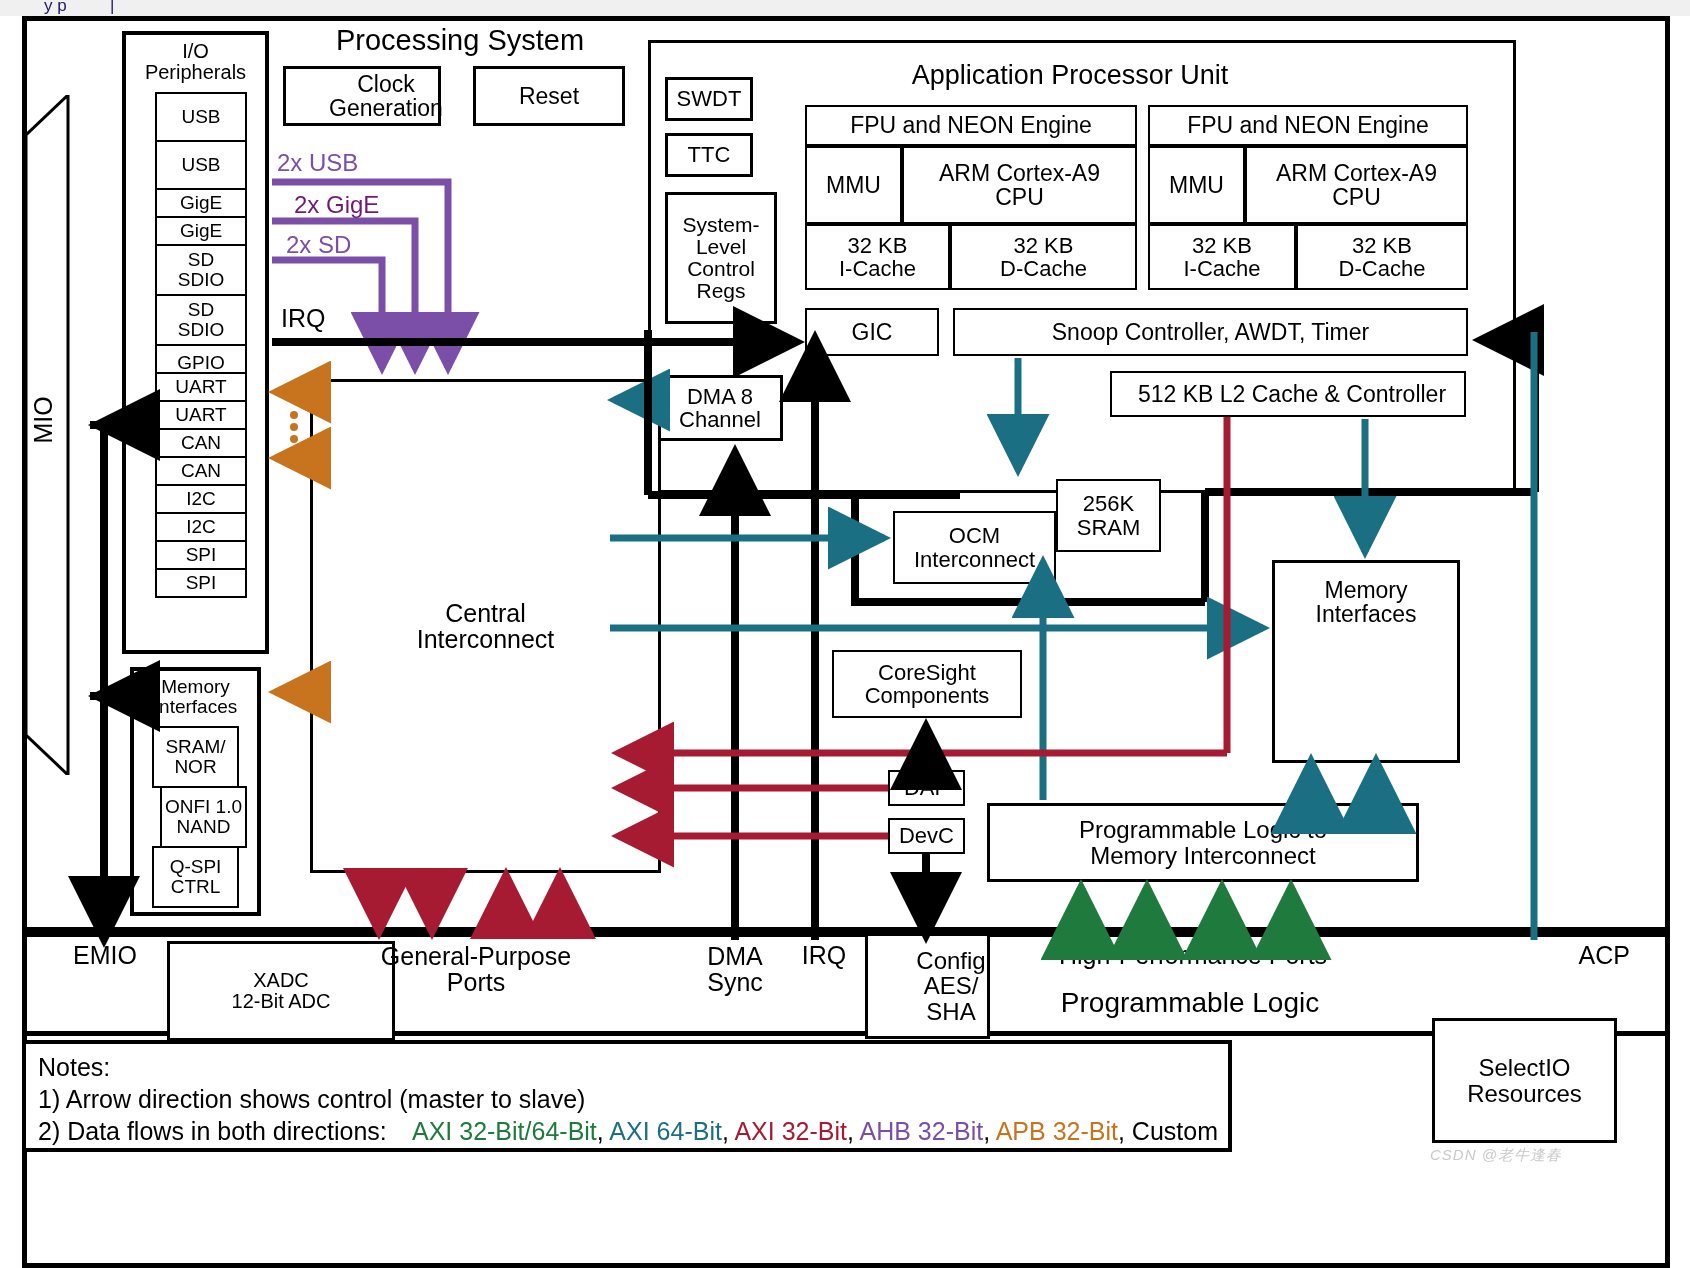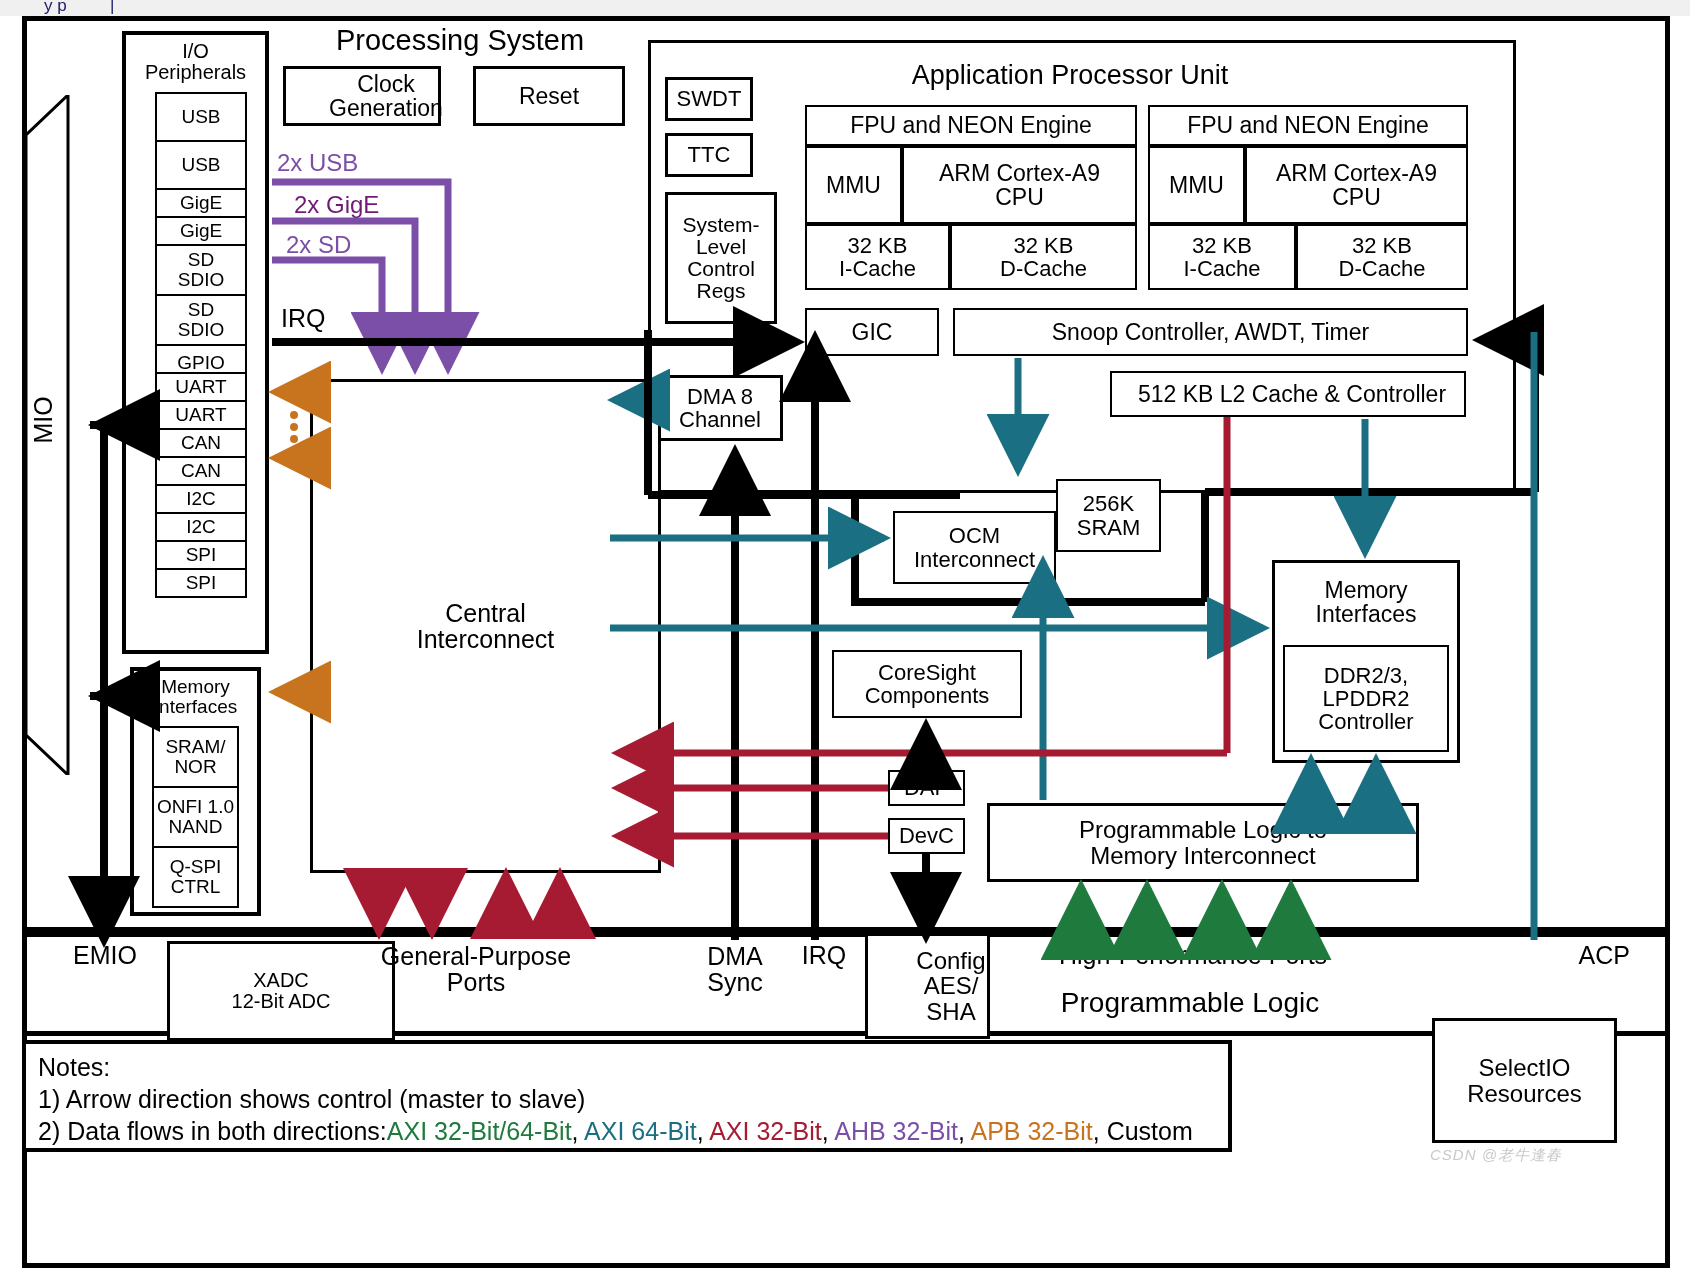--- a/index.html
+++ b/index.html
@@ -59,21 +59,21 @@
       <div class="box thin" style="left: 0px; top: 448px; width: 92px; height: 30px; font-size: 19px; white-space: pre-line; border-width: 2px;">SPI</div>
       <div class="box thin" style="left: 0px; top: 476px; width: 92px; height: 30px; font-size: 19px; white-space: pre-line; border-width: 2px;">SPI</div>
     </div>
 
   <div class="abs" style="left:130px;top:667px;width:131px;height:249px;border:4px solid #000;background:#fff;"></div>
   <div class="lbl" style="left:132px;top:671px;width:127px;height:52px;font-size:19px;">Memory
 Interfaces</div>
   <div class="abs" id="memitems" style="left:152px;top:726px;width:87px;height:186px;">
       <div class="box thin" style="left: 0px; top: 0px; width: 87px; height: 62px; font-size: 19px; white-space: pre-line; border-width: 2px;">SRAM/
 NOR</div>
-      <div class="box thin" style="left: 0px; top: 60px; width: 87px; height: 62px; font-size: 19px; white-space: pre-line; border-width: 2px;">ONFI 1.0
+      <div class="box thin" style="left: 8px; top: 60px; width: 87px; height: 62px; font-size: 19px; white-space: pre-line; border-width: 2px;">ONFI 1.0
 NAND</div>
       <div class="box thin" style="left: 0px; top: 120px; width: 87px; height: 62px; font-size: 19px; white-space: pre-line; border-width: 2px;">Q-SPI
 CTRL</div>
     </div>
 
   <div class="box" style="left:283px;top:66px;width:158px;height:60px;font-size:23px;white-space:pre-line;padding-left:48px;">Clock
 Generation</div>
   <div class="box" style="left:473px;top:66px;width:152px;height:60px;font-size:23px;">Reset</div>
 
   <div class="box" style="left:665px;top:77px;width:88px;height:44px;font-size:22px;">SWDT</div>
@@ -123,23 +123,20 @@
 SRAM</div>
 
   <div class="box thin" style="left:832px;top:650px;width:190px;height:68px;font-size:22px;white-space:pre-line;">CoreSight
 Components</div>
   <div class="box thin" style="left:888px;top:770px;width:77px;height:36px;font-size:22px;">DAP</div>
   <div class="box thin" style="left:888px;top:818px;width:77px;height:36px;font-size:22px;">DevC</div>
 
   <div class="abs" style="left:1272px;top:560px;width:188px;height:203px;border:3px solid #000;background:#fff;"></div>
   <div class="lbl" style="left:1274px;top:572px;width:184px;height:60px;font-size:23px;white-space:pre-line;">Memory
 Interfaces</div>
-  <div class="box thin" style="left:1283px;top:645px;width:166px;height:107px;font-size:22px;white-space:pre-line;">DDR2/3,
-LPDDR2
-Controller</div>
 
   <div class="box" style="left:987px;top:803px;width:432px;height:79px;font-size:24px;white-space:pre-line;">Programmable Logic to
 Memory Interconnect</div>
 
   <div class="abs" style="left:22px;top:932px;width:1648px;height:104px;border:5px solid #000;background:#fff;"></div>
   <div class="abs" style="left:22px;top:1036px;width:1648px;height:232px;border:5px solid #000;border-top:none;background:#fff;"></div>
 
   <div class="lbl" style="left:1030px;top:985px;width:320px;height:36px;font-size:28px;">Programmable Logic</div>
 
   <div class="lbl" style="left:45px;top:938px;width:120px;height:34px;font-size:25px;">EMIO</div>
@@ -162,21 +159,21 @@
   <div class="lbl" style="left:1040px;top:938px;width:306px;height:34px;font-size:25px;">High-Performance Ports</div>
 
   <div class="lbl" style="left:1480px;top:938px;width:150px;height:34px;font-size:25px;justify-content:flex-end;">ACP</div>
 
   <div class="box" style="left:1432px;top:1018px;width:185px;height:125px;font-size:24px;white-space:pre-line;">SelectIO
 Resources</div>
 
   <div class="abs" style="left:22px;top:1040px;width:1210px;height:112px;border:4px solid #000;background:#fff;"></div>
   <div class="lbl" style="left:38px;top:1052px;width:200px;height:30px;font-size:25px;justify-content:flex-start;">Notes:</div>
   <div class="lbl" style="left:38px;top:1084px;width:900px;height:30px;font-size:25px;justify-content:flex-start;">1) Arrow direction shows control (master to slave)</div>
-  <div class="lbl" style="left:38px;top:1116px;width:1180px;height:30px;font-size:25px;justify-content:flex-start;">
+  <div class="lbl" style="left:38px;top:1116px;width:1180px;height:30px;font-size:25px;justify-content:space-between;">
     <span>2) Data flows in both directions: </span>
     <span id="legend-inline"><span style="color: rgb(31, 122, 61);">AXI 32-Bit/64-Bit</span><span style="color: rgb(0, 0, 0);">, </span><span style="color: rgb(27, 111, 130);">AXI 64-Bit</span><span style="color: rgb(0, 0, 0);">, </span><span style="color: rgb(166, 27, 49);">AXI 32-Bit</span><span style="color: rgb(0, 0, 0);">, </span><span style="color: rgb(123, 79, 168);">AHB 32-Bit</span><span style="color: rgb(0, 0, 0);">, </span><span style="color: rgb(200, 116, 30);">APB 32-Bit</span><span style="color: rgb(0, 0, 0);">, </span><span style="color: rgb(0, 0, 0);">Custom</span></span>
   </div>
 
   <div class="wm" style="left:1430px;top:1146px;width:240px;height:24px;">CSDN @老牛逢春</div>
 
   <svg class="abs" style="left:0;top:0;width:1690px;height:1268px;pointer-events:none;">
     <defs>
       <marker id="mb" markerWidth="9" markerHeight="9" refX="8" refY="4.5" orient="auto">
         <path d="M0,0 L9,4.5 L0,9 z" fill="#000"></path>

